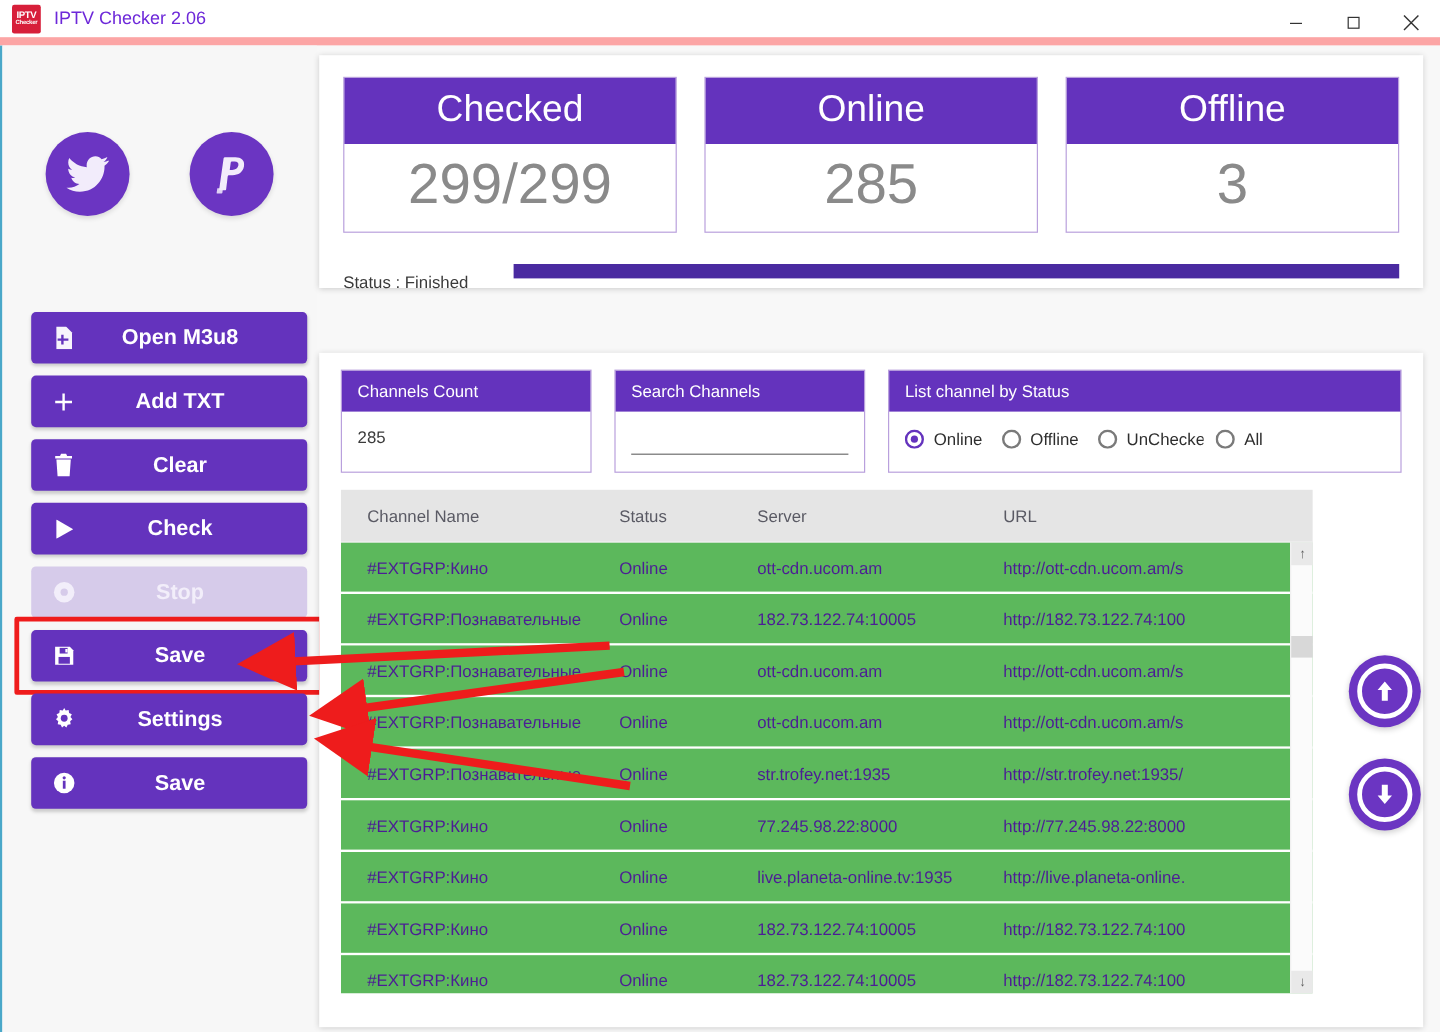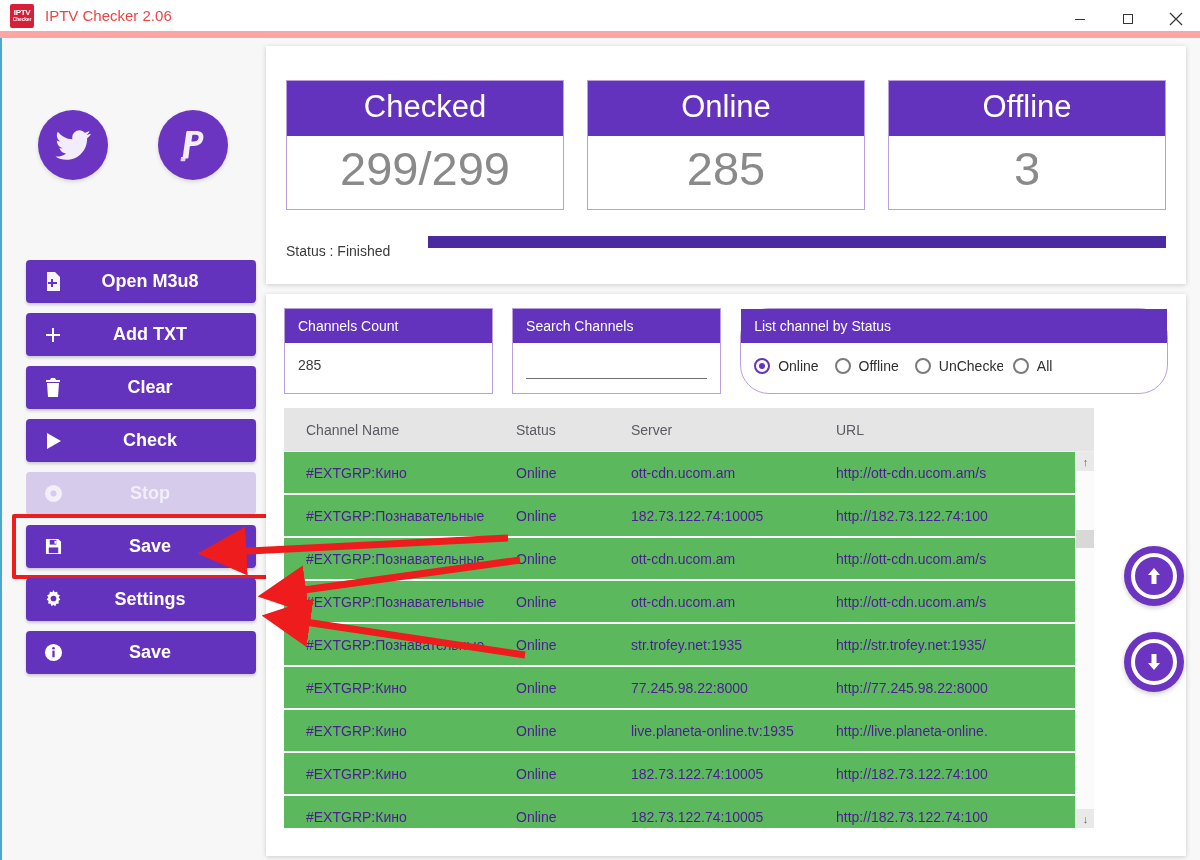--- a/index.html
+++ b/index.html
@@ -33,21 +33,21 @@
     flex-direction: column;
     align-items: center;
     justify-content: center;
     line-height: 1;
   }
   .app-logo .l1 { color: #fff; font-size: 8px; font-weight: bold; letter-spacing: -0.3px; }
   .app-logo .l2 { color: #fff; font-size: 5px; font-weight: bold; letter-spacing: -0.2px; }
   .app-title {
     margin-left: 11px;
     font-size: 15px;
-    color: #ef4444;
+    color: #6d28d9;
   }
   .win-controls {
     position: absolute;
     right: 0; top: 0;
     height: 38px;
     display: flex;
   }
   .win-btn {
     width: 48px; height: 38px;
     display: flex; align-items: center; justify-content: center;
@@ -152,22 +152,22 @@
 
   .card {
     background: #ffffff;
     box-shadow: 0 1px 5px rgba(0,0,0,0.18);
   }
 
   .stats-card {
     position: absolute;
     top: 0; left: 2px;
     width: 920px;
-    height: 238px;
-    padding: 34px 20px 0 20px;
+    height: 194px;
+    padding: 18px 20px 0 20px;
   }
   .stats-row {
     display: flex;
     gap: 23px;
   }
   .stat-box {
     flex: 1;
     border: 1px solid #b9a0dd;
     background: #fff;
   }
@@ -229,21 +229,21 @@
     color: #ffffff;
     font-size: 14px;
     padding: 9px 13px;
   }
   .filter-body {
     padding: 13px 13px 14px 13px;
     min-height: 50px;
   }
   .fb-count { width: 214px; }
   .fb-search { width: 214px; }
-  .fb-status { width: 438px; border-radius: 29px; }
+  .fb-status { width: 438px; }
   .count-val {
     font-size: 14px;
     color: #3b3b3b;
   }
   .search-input {
     width: 100%;
     border: none;
     border-bottom: 1px solid #6f6f6f;
     outline: none;
     font-size: 14px;

